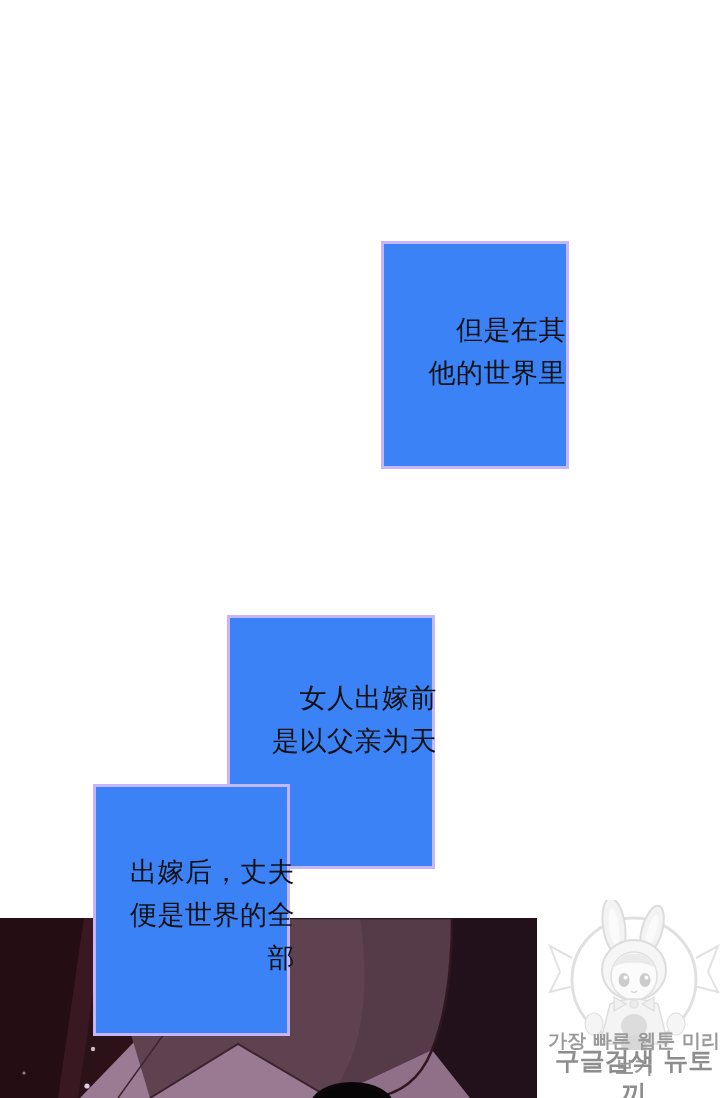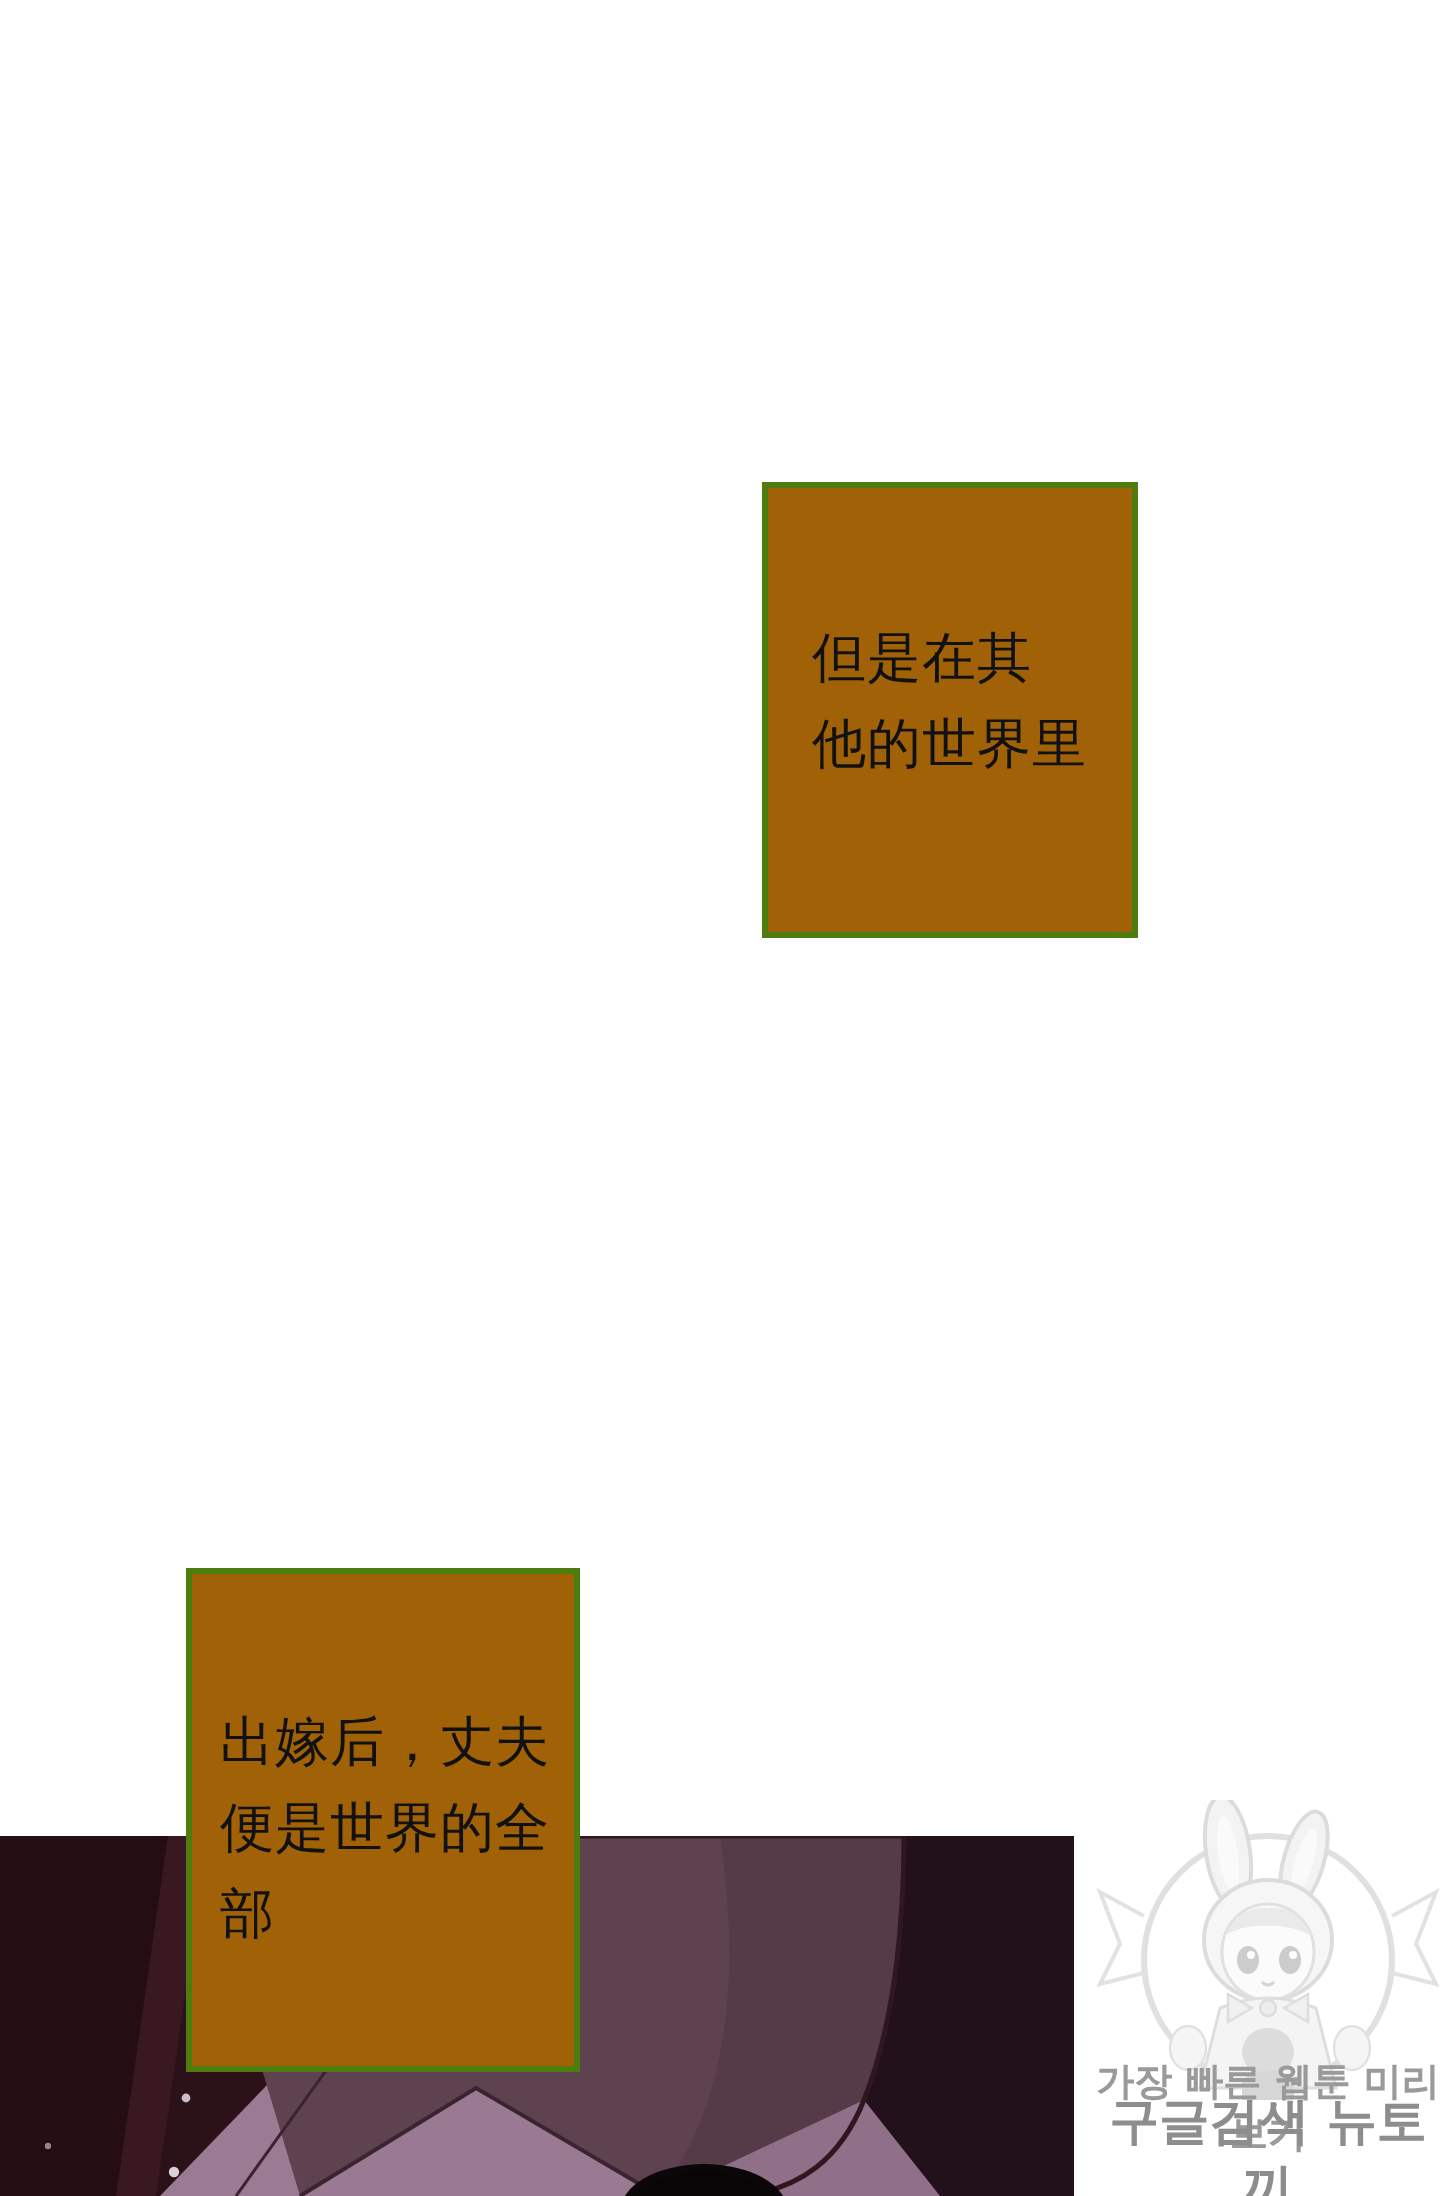--- a/index.html
+++ b/index.html
@@ -17,24 +17,25 @@
 
   .page {
     position: absolute;
     inset: 0;
     background: #ffffff;
   }
 
   
   .narration-box {
     position: absolute;
-    background: #a16207;
-    border: 3px solid #4d7c0f;
+    background: #3b82f6;
+    border: 3px solid #c4b5fd;
     box-sizing: border-box;
     z-index: 30;
+    text-align: right;
   }
   .narration-text {
     position: absolute;
     color: #111111;
     font-size: 27px;
     line-height: 43px;
     letter-spacing: 0.5px;
     white-space: pre-line;
     font-weight: 400;
     font-family: "DejaVu Sans", "Liberation Sans", sans-serif;
@@ -175,20 +176,24 @@
       <circle cx="122" cy="195" r="2.0" fill="#e8dce6" opacity="0.7"></circle>
       <circle cx="24" cy="155" r="1.6" fill="#dfd0dd" opacity="0.6"></circle>
     </svg>
   </div>
 
   <div class="narration-box" id="box-1">
     <div class="narration-text">但是在其
 他的世界里</div>
   </div>
 
+  <div class="narration-box" id="box-2">
+    <div class="narration-text">女人出嫁前
+是以父亲为天</div>
+  </div>
 
   <div class="narration-box" id="box-3">
     <div class="narration-text">出嫁后，丈夫
 便是世界的全
 部</div>
   </div>
 
   <div id="watermark">
     <svg class="wm-art" viewBox="0 0 172 150">
       <g stroke="#8a8a8a" fill="none" stroke-width="2">

